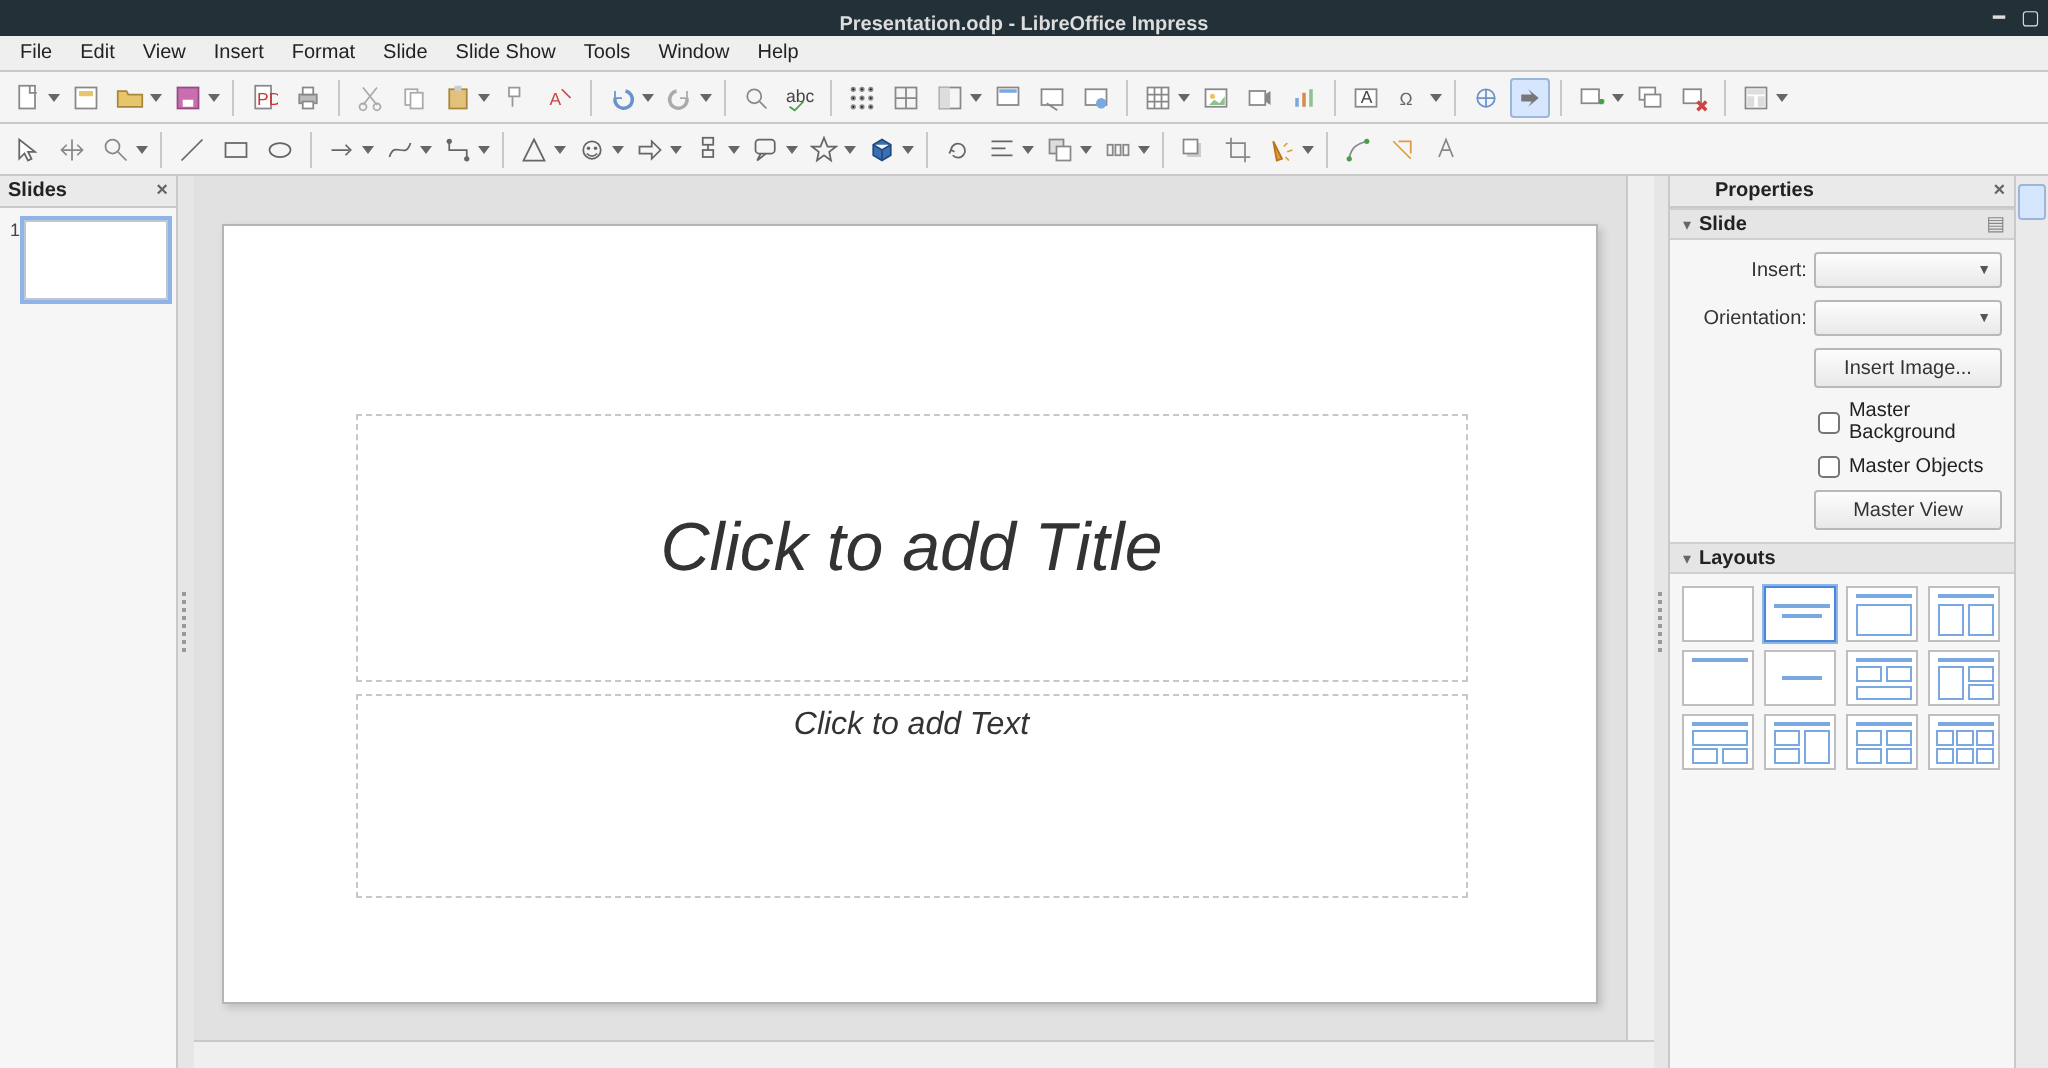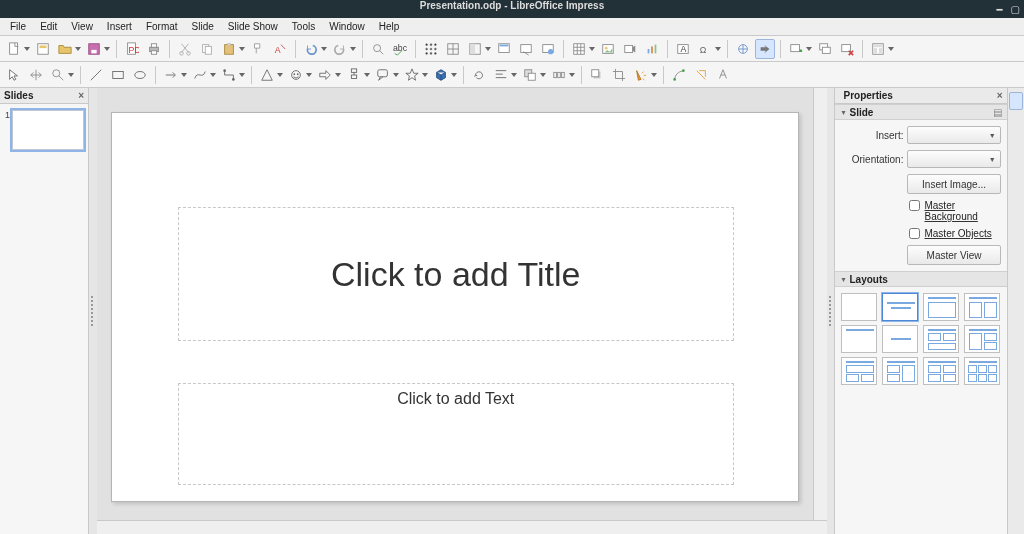--- a/index.html
+++ b/index.html
@@ -1,18 +1,18 @@
 <!DOCTYPE html>
 <html><head>
 <meta charset="utf-8">
 <style>
   *{box-sizing:border-box;margin:0;padding:0;font-family:"Liberation Sans","DejaVu Sans",Arial,sans-serif;font-size:10px;color:#222;}
   html,body{width:1024px;height:534px;background:#e6e6e6;overflow:hidden;}
   
-  .titlebar{height:18px;background:#223037;color:#ddd;display:flex;align-items:flex-start;justify-content:center;position:relative;font-size:10px;}
+  .titlebar{height:18px;background:#223037;color:#ddd;display:flex;align-items:flex-end;justify-content:center;position:relative;font-size:10px;}
   .titlebar .title{color:#ddd;font-weight:bold;}
   .titlebar .winbtns{position:absolute;right:4px;top:0;height:100%;display:flex;align-items:center;gap:8px;color:#ddd;}
   .titlebar .winbtns span{color:#ddd;cursor:pointer;}
   
   .menubar{height:18px;background:#efefef;border-bottom:1px solid #c9c9c9;display:flex;align-items:center;padding:0 4px;gap:2px;}
   .menubar .mi{padding:1px 6px;font-size:10px;color:#222;cursor:pointer;}
   
   .toolbar{height:26px;background:#f5f5f5;border-bottom:1px solid #c9c9c9;display:flex;align-items:center;padding:0 4px;gap:2px;}
   .tbtn{width:20px;height:20px;border:1px solid transparent;border-radius:2px;display:flex;align-items:center;justify-content:center;background:#f5f5f5;cursor:pointer;}
   .tbtn svg{width:14px;height:14px;}
@@ -33,39 +33,39 @@
   
   .vgrip{width:8px;background:#e6e6e6;display:flex;align-items:center;justify-content:center;cursor:ew-resize;}
   .vgrip .dots{width:4px;height:30px;border-left:2px dotted #999;}
   
   .canvas-wrap{flex:1;background:#e1e1e1;display:flex;flex-direction:column;}
   .canvas-body{flex:1;display:flex;overflow:hidden;}
   .canvas-inner{flex:1;overflow:auto;display:flex;align-items:flex-start;justify-content:center;padding:24px 14px;}
   .vscroll{width:14px;background:#efefef;border-left:1px solid #c9c9c9;}
   .hscroll{height:14px;background:#efefef;border-top:1px solid #c9c9c9;}
   .slide{width:688px;height:390px;background:#fff;border:1px solid #b5b5b5;box-shadow:2px 2px 4px rgba(0,0,0,.15);position:relative;}
-  .ph{position:absolute;border:1px dashed #c7c7c7;display:flex;flex-direction:column;justify-content:flex-start;padding:6px 10px;}
+  .ph{position:absolute;border:1px dashed #c7c7c7;display:flex;flex-direction:column;justify-content:flex-start;padding:6px 10px;font-style:italic;}
   .ph-title{left:66px;top:94px;width:556px;height:134px;justify-content:center;}
   .ph-title .t{font-size:34px;color:#333;text-align:center;white-space:nowrap;}
-  .ph-content{left:66px;top:234px;width:556px;height:102px;margin-top:36px;}
+  .ph-content{left:66px;top:234px;width:556px;height:102px;}
   .ph-content .t{font-size:16px;color:#333;text-align:center;width:100%;}
   
   .propbar{width:178px;background:#f6f6f6;border-left:1px solid #c9c9c9;display:flex;flex-direction:column;}
-  .propbar .title{height:16px;border-bottom:1px solid #c9c9c9;background:#eaeaea;display:flex;align-items:center;padding:0 8px;font-size:10px;font-weight:bold;color:#333;position:relative;}
+  .propbar .title{height:16px;border-bottom:1px solid #c9c9c9;background:#eaeaea;display:flex;align-items:center;padding:0 22px;font-size:10px;font-weight:bold;color:#333;position:relative;}
   .propbar .title .x{position:absolute;right:4px;color:#666;cursor:pointer;}
   .section-hdr{height:16px;background:#e5e5e5;border-top:1px solid #cfcfcf;border-bottom:1px solid #cfcfcf;display:flex;align-items:center;padding:0 6px;font-size:10px;color:#444;font-weight:bold;gap:4px;position:relative;}
   .section-hdr .chev{font-size:8px;color:#666;}
   .section-hdr .more{position:absolute;right:4px;color:#888;cursor:pointer;}
   .section-body{padding:6px 6px;display:flex;flex-direction:column;gap:6px;}
   .prow{display:flex;align-items:center;gap:4px;}
   .plabel{flex:0 0 62px;text-align:right;font-size:10px;color:#333;}
   .pselect{flex:1;height:18px;background:linear-gradient(#fdfdfd,#e9e9e9);border:1px solid #b8b8b8;border-radius:2px;display:flex;align-items:center;justify-content:space-between;padding:0 4px;font-size:10px;color:#333;cursor:pointer;}
   .pselect .caret{font-size:7px;color:#555;}
   .pbtn{height:20px;background:linear-gradient(#fdfdfd,#e9e9e9);border:1px solid #b8b8b8;border-radius:2px;display:flex;align-items:center;justify-content:center;font-size:10px;color:#333;cursor:pointer;}
-  .pcb{display:flex;gap:4px;font-size:10px;color:#333;padding-left:68px;text-decoration:underline;}
+  .pcb{display:flex;align-items:center;gap:4px;font-size:10px;color:#333;padding-left:68px;}
   .pcb input{width:11px;height:11px;}
   
   .layouts{display:grid;grid-template-columns:repeat(4,1fr);gap:4px;padding:6px;}
   .lay{width:36px;height:28px;background:#fff;border:1px solid #bfbfbf;cursor:pointer;position:relative;}
   .lay.sel{border:1px solid #4a87d6;box-shadow:0 0 0 1px #8eb4e8;}
   .lay .st{position:absolute;background:#7aa8e0;}
   
   .iconstrip{width:18px;background:#eaeaea;border-left:1px solid #c9c9c9;padding-top:4px;display:flex;flex-direction:column;align-items:center;gap:4px;}
   .iconstrip .btn{width:14px;height:18px;background:#d7e6ff;border:1px solid #9bb6d8;border-radius:2px;cursor:pointer;}
   

